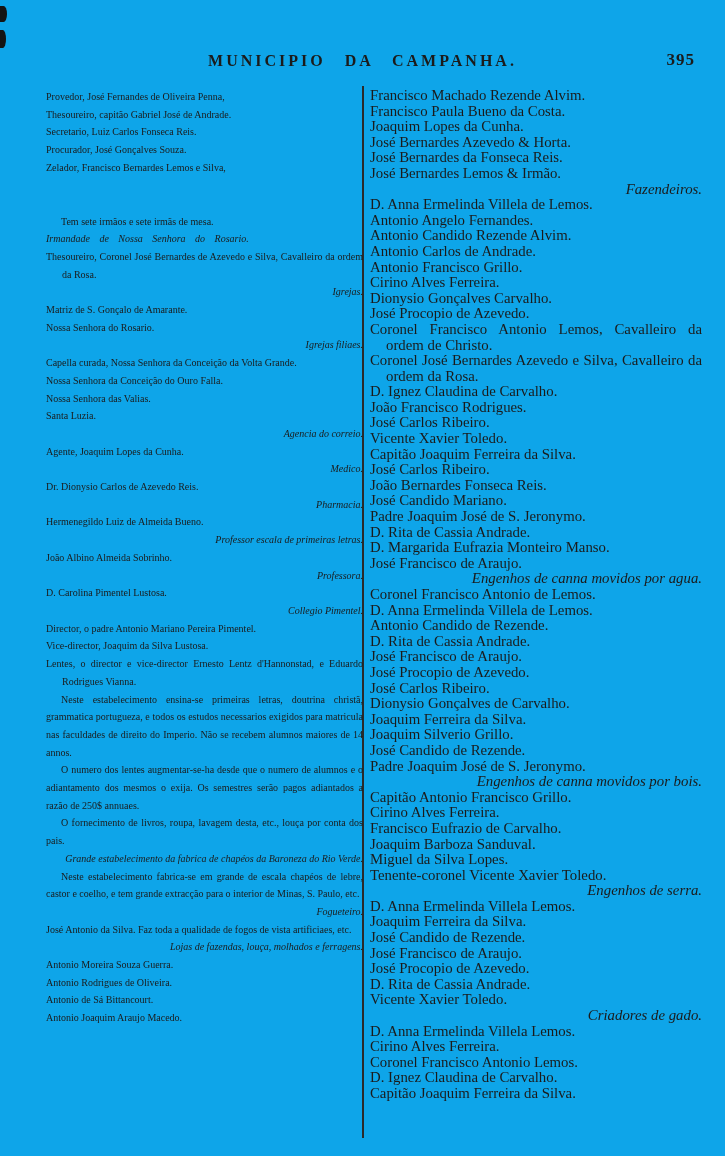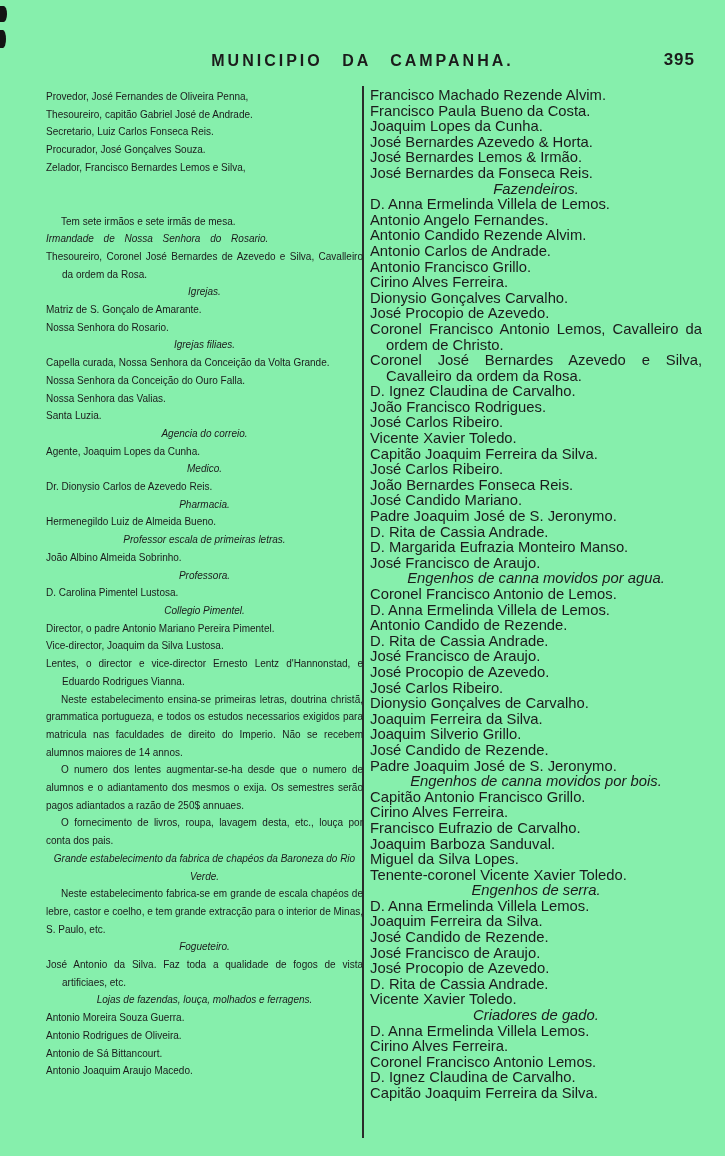--- a/index.html
+++ b/index.html
@@ -1,40 +1,40 @@
 <!DOCTYPE html>
 <html><head>
 <meta charset="utf-8">
 <style>
   html,body { margin:0; padding:0; background:#e8e8e6; }
   .page {
     position:relative; width:725px; height:1156px; margin:0 auto;
-    background:#86efac; color:#1b1b1b; overflow:hidden;
-    font-family:Liberation Sans, sans-serif;
+    background:#0ea5e9; color:#1b1b1b; overflow:hidden;
+    font-family:Liberation Serif, serif;
   }
   .header-title {
     position:absolute; top:52px; left:0; width:100%;
     text-align:center; font-weight:bold; font-size:16px;
     letter-spacing:3px; word-spacing:12px;
   }
   .page-number {
     position:absolute; top:50px; right:30px;
     font-weight:bold; font-size:17px; letter-spacing:1px;
   }
   .column-divider {
     position:absolute; left:362px; top:86px; width:2px; height:1052px;
     background:#2b2b2b;
   }
   .col { position:absolute; top:88px; }
   .col-left  { left:46px;  width:317px; font-size:10px; line-height:17.7px; }
   .col-right { left:370px; width:332px; font-size:14.8px; line-height:15.6px; }
   .entry      { padding-left:16px; text-indent:-16px; text-align:justify; }
   .indent     { text-indent:15px;margin-top:36px; }
   .paragraph  { text-indent:15px; text-align:justify; }
-  .heading      { text-align:center; font-style:italic; }
+  .heading      { text-align:right; font-style:italic; }
   .heading-left { font-style:italic; word-spacing:7px; }
   .artifact {
     position:absolute; left:0; background:#141414;
     border-radius:0 70% 70% 0;
   }
   .artifact-1 { top:6px;  width:7px; height:16px; }
   .artifact-2 { top:30px; width:6px; height:18px; }
 </style>
 </head>
 <body>
@@ -91,22 +91,22 @@
       <div class="block entry">Antonio Moreira Souza Guerra.</div>
       <div class="block entry">Antonio Rodrigues de Oliveira.</div>
       <div class="block entry">Antonio de Sá Bittancourt.</div>
       <div class="block entry">Antonio Joaquim Araujo Macedo.</div>
     </div>
   <div class="col col-right" id="col-right">
       <div class="block entry">Francisco Machado Rezende Alvim.</div>
       <div class="block entry">Francisco Paula Bueno da Costa.</div>
       <div class="block entry">Joaquim Lopes da Cunha.</div>
       <div class="block entry">José Bernardes Azevedo &amp; Horta.</div>
+      <div class="block entry">José Bernardes da Fonseca Reis.</div>
       <div class="block entry">José Bernardes Lemos &amp; Irmão.</div>
-      <div class="block entry">José Bernardes da Fonseca Reis.</div>
       <div class="block heading">Fazendeiros.</div>
       <div class="block entry">D. Anna Ermelinda Villela de Lemos.</div>
       <div class="block entry">Antonio Angelo Fernandes.</div>
       <div class="block entry">Antonio Candido Rezende Alvim.</div>
       <div class="block entry">Antonio Carlos de Andrade.</div>
       <div class="block entry">Antonio Francisco Grillo.</div>
       <div class="block entry">Cirino Alves Ferreira.</div>
       <div class="block entry">Dionysio Gonçalves Carvalho.</div>
       <div class="block entry">José Procopio de Azevedo.</div>
       <div class="block entry">Coronel Francisco Antonio Lemos, Cavalleiro da ordem de Christo.</div>

